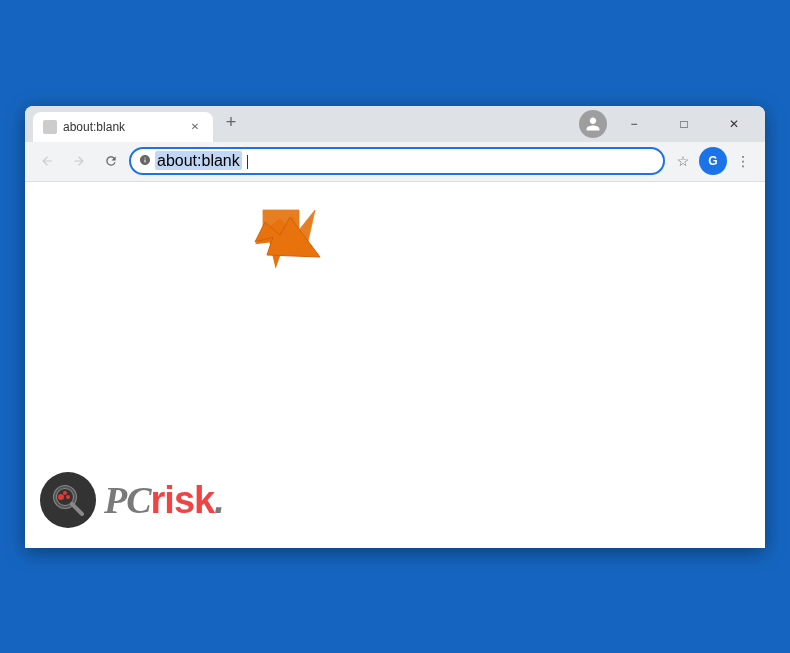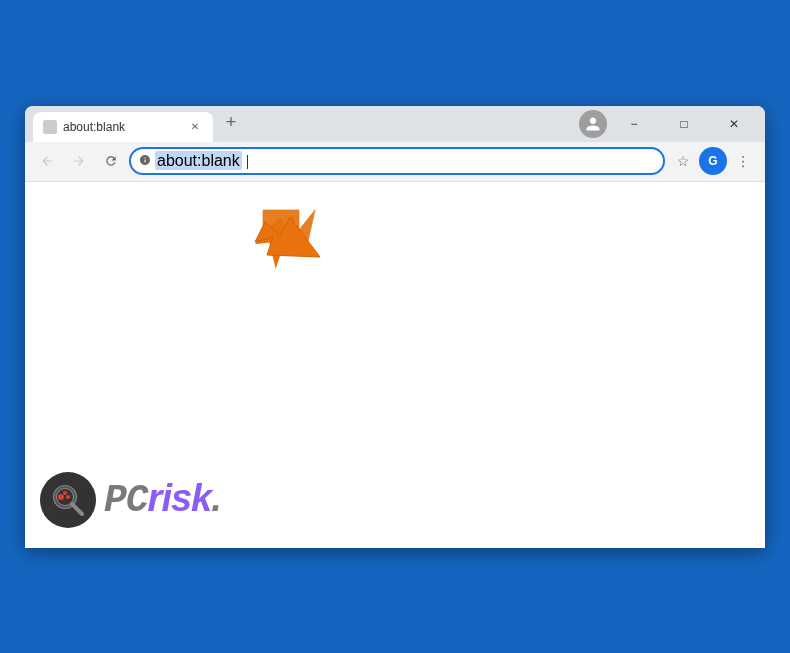--- a/index.html
+++ b/index.html
@@ -348,20 +348,20 @@
 
           <circle cx="13" cy="17" r="3" fill="#E53935"></circle>
           <circle cx="20" cy="17" r="2" fill="#E53935"></circle>
           <circle cx="17" cy="13" r="2" fill="#E53935"></circle>
 
           <line x1="24" y1="24" x2="34" y2="34" stroke="#888" stroke-width="4" stroke-linecap="round"></line>
         </svg>
       </div>
 
       <div style="display:flex; align-items:baseline;">
-        <span style="font-size:38px; font-weight:900; font-style:italic; color:#7a7a7a; font-family:Liberation Mono, monospace; letter-spacing:-1px;text-align:right;">PC</span>
-        <span style="font-size:38px; font-weight:900; font-style:italic; color:#8b5cf6; font-family:'Arial Black', Arial, sans-serif; letter-spacing:-1px;">risk</span>
+        <span style="font-size:38px; font-weight:900; font-style:italic; color:#7a7a7a; font-family:Liberation Serif, serif; letter-spacing:-1px;text-align:right;">PC</span>
+        <span style="font-size:38px; font-weight:900; color:#ef4444; font-family:'Arial Black', Arial, sans-serif; letter-spacing:-1px;">risk</span>
         <span style="font-size:38px; font-weight:900; font-style:italic; color:#7a7a7a; font-family:'Arial Black', Arial, sans-serif;">.</span>
       </div>
     </div>
 
   </div>
 </div>
 
 </body></html>

